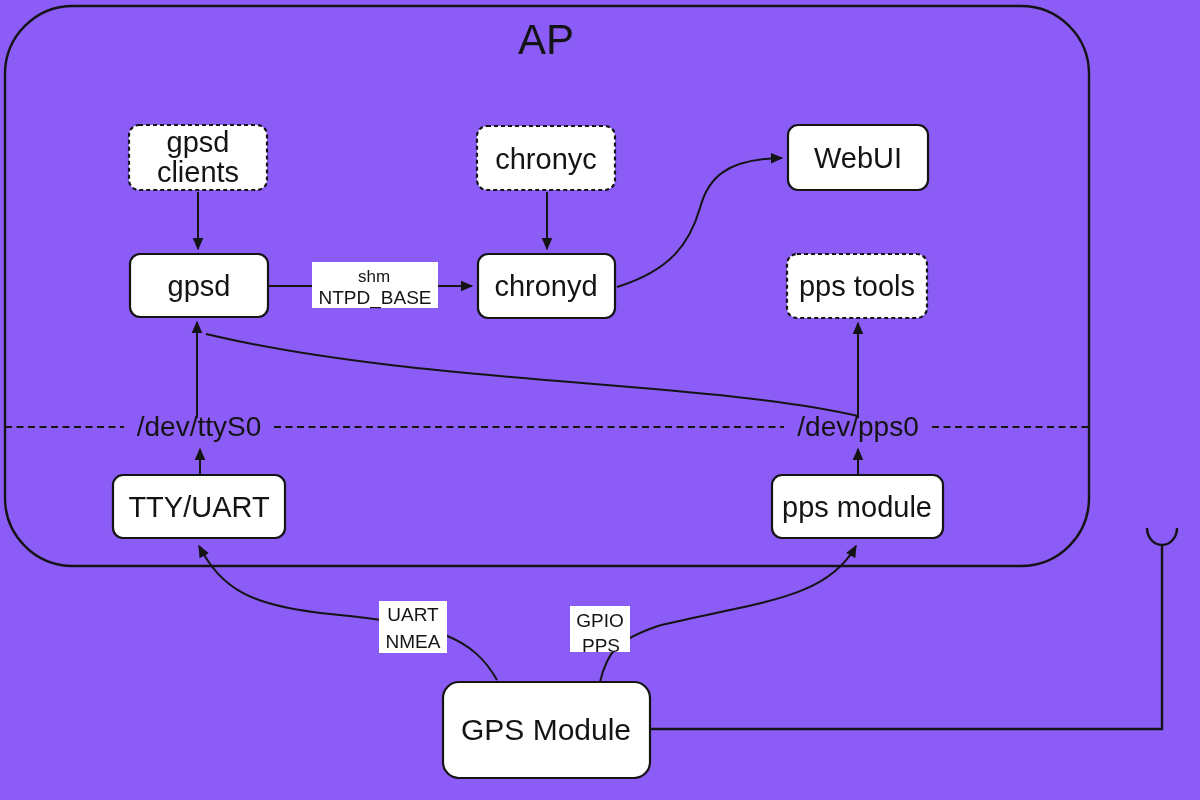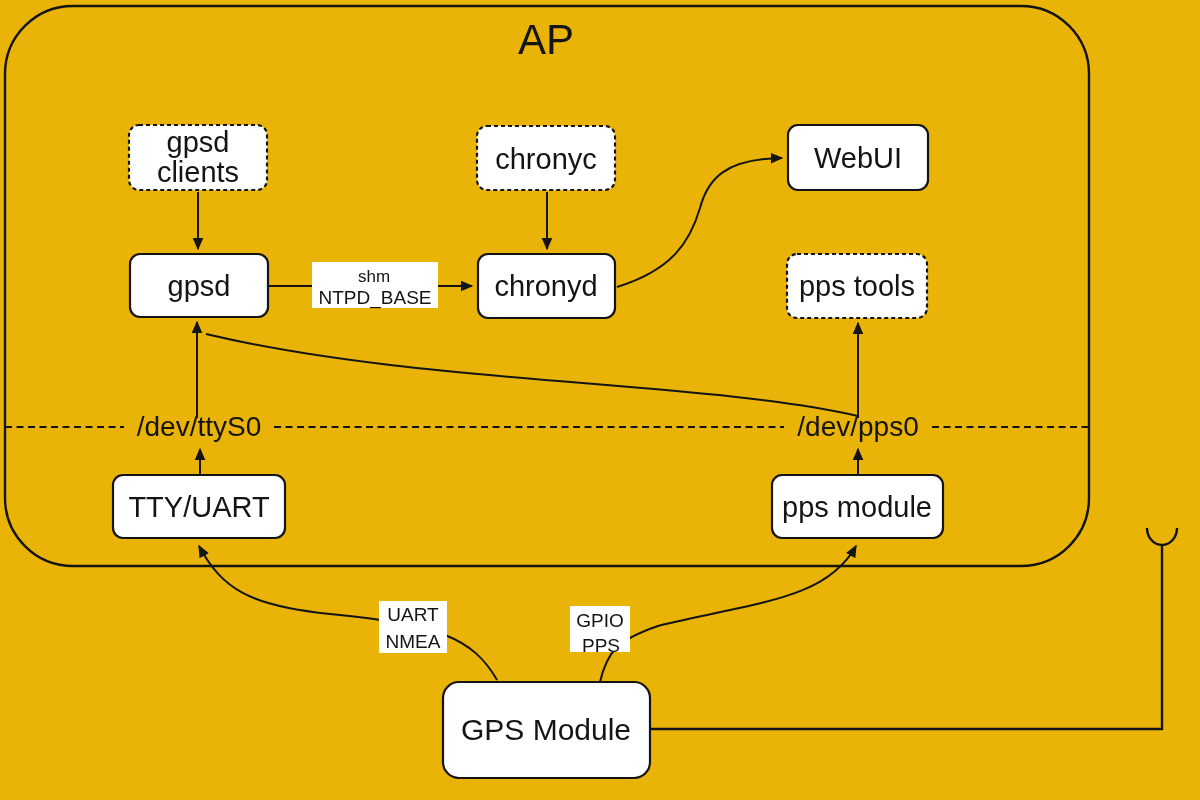--- a/index.html
+++ b/index.html
@@ -7,21 +7,21 @@
     padding: 0;
     background: #ffffff;
     width: 1200px;
     height: 800px;
     overflow: hidden;
   }
   .canvas {
     width: 1200px;
     height: 800px;
     position: relative;
-    background: #eab308;
+    background: #8b5cf6;
   }
   svg { display: block; }
   .stroke {
     fill: none;
     stroke: #141414;
     stroke-width: 2.2;
   }
   .edge {
     fill: none;
     stroke: #141414;

